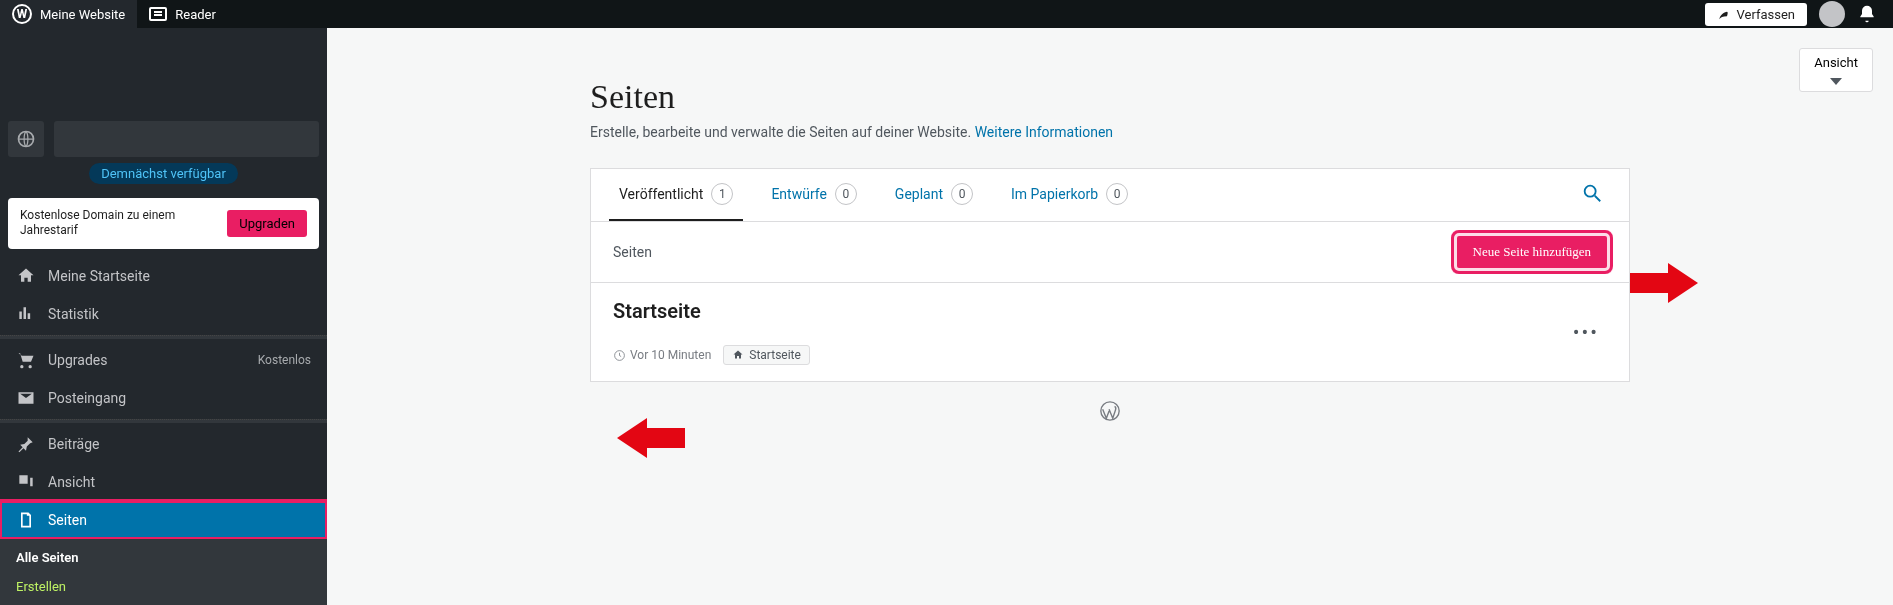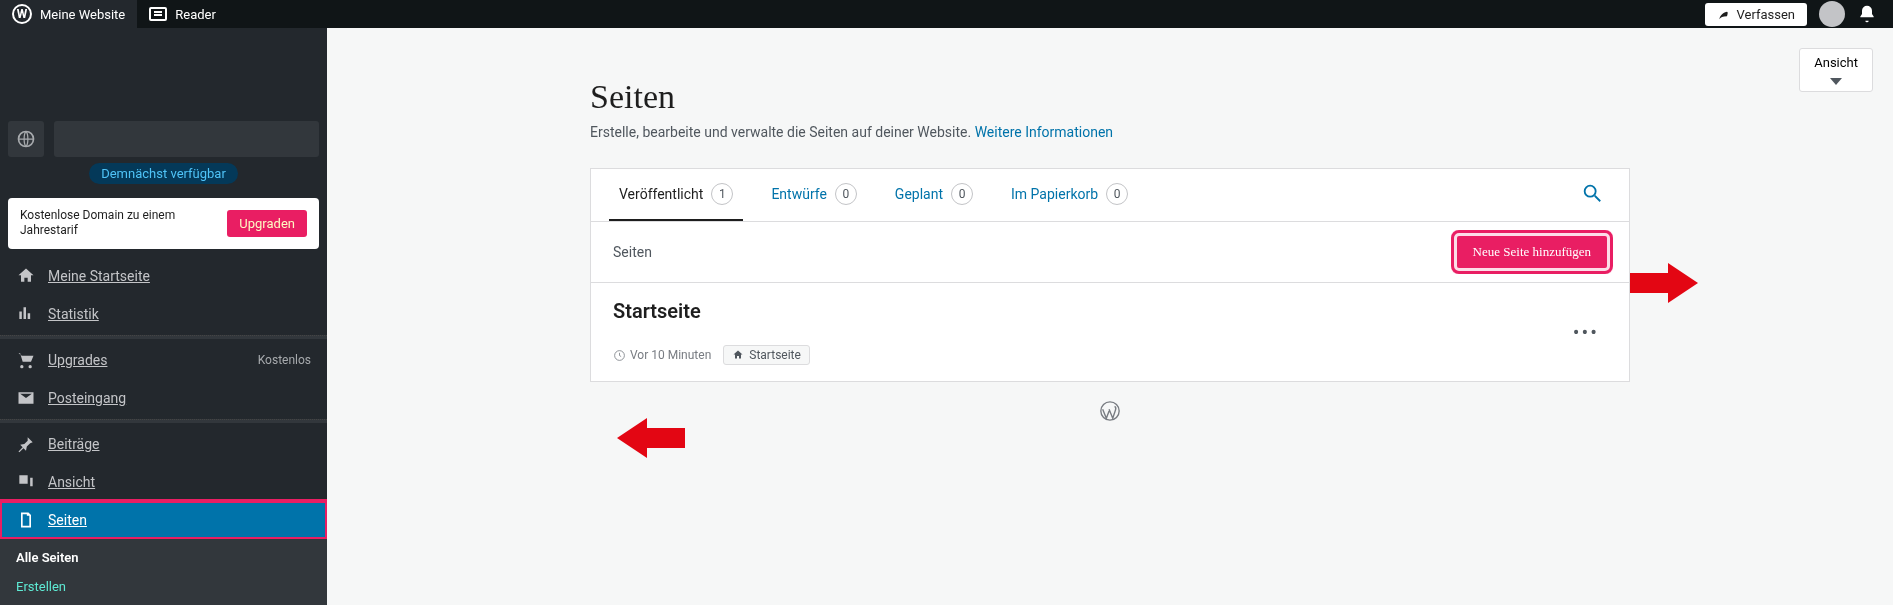--- a/index.html
+++ b/index.html
@@ -24,33 +24,33 @@
 .site-header { padding: 8px; }
 .site-row { display: flex; align-items: center; gap: 10px; }
 .globe-box { width: 36px; height: 36px; background: #32373c; display: flex; align-items: center; justify-content: center; border-radius: 3px; }
 .globe-icon { width: 20px; height: 20px; fill: #a7aaad; }
 .site-placeholder { flex: 1; height: 36px; background: #32373c; border-radius: 3px; }
 .coming-soon { text-align: center; padding: 6px 0; }
 .coming-soon-badge { display: inline-block; background: #043959; color: #4fc3f7; padding: 3px 12px; border-radius: 12px; font-size: 13px; }
 
 .domain-box { background: #fff; color: #1e1e1e; margin: 0 8px 8px 8px; padding: 10px 12px; border-radius: 4px; display: flex; align-items: center; justify-content: space-between; gap: 10px; }
 .domain-text { font-size: 12px; line-height: 1.3; }
-.upgrade-btn { background: #e91e63; color: #fef9c3; border: none; padding: 6px 12px; border-radius: 3px; font-size: 13px; cursor: pointer; }
+.upgrade-btn { background: #e91e63; color: #000000; border: none; padding: 6px 12px; border-radius: 3px; font-size: 13px; cursor: pointer; }
 
 .nav { display: flex; flex-direction: column; }
 .nav-item { display: flex; align-items: center; padding: 9px 16px; gap: 12px; cursor: pointer; font-size: 14px; color: #c3c4c7; }
 .nav-item.selected { background: #0073aa; color: #fff; }
 .nav-item.highlighted { outline: 4px solid #e91e63; outline-offset: -2px; }
 .nav-icon { width: 20px; height: 20px; fill: currentColor; flex-shrink: 0; }
-.nav-label { flex: 1; text-decoration: underline; }
+.nav-label { flex: 1; }
 .nav-meta { font-size: 12px; color: #a7aaad; }
 .nav-sep { height: 4px; background: #32373c; margin: 2px 0; border-top: 1px dotted #444; }
 
 .submenu { background: #32373c; padding: 4px 0; }
-.submenu-item { padding: 7px 16px; font-size: 13px; color: #5eead4; cursor: pointer; }
+.submenu-item { padding: 7px 16px; font-size: 13px; color: #bef264; cursor: pointer; }
 .submenu-item.active { color: #fff; font-weight: 600; }
 
 .main { flex: 1; position: relative; background: #f6f7f7; overflow: hidden; }
 .view-toggle { position: absolute; top: 20px; right: 20px; background: #fff; border: 1px solid #dcdcde; padding: 6px 14px; font-size: 13px; display: flex; align-items: center; gap: 8px; cursor: pointer; border-radius: 3px; flex-direction: column; }
 .triangle-down { width: 0; height: 0; border-left: 6px solid transparent; border-right: 6px solid transparent; border-top: 7px solid #50575e; }
 
 .content { max-width: 1080px; margin: 0 auto; padding: 50px 20px 20px 20px; }
 .page-title { font-family: Georgia, serif; font-size: 34px; font-weight: 400; color: #1e1e1e; margin-bottom: 8px; }
 .page-desc { font-size: 14px; color: #50575e; margin-bottom: 28px; }
 .page-desc a { color: #0073aa; text-decoration: none; }

